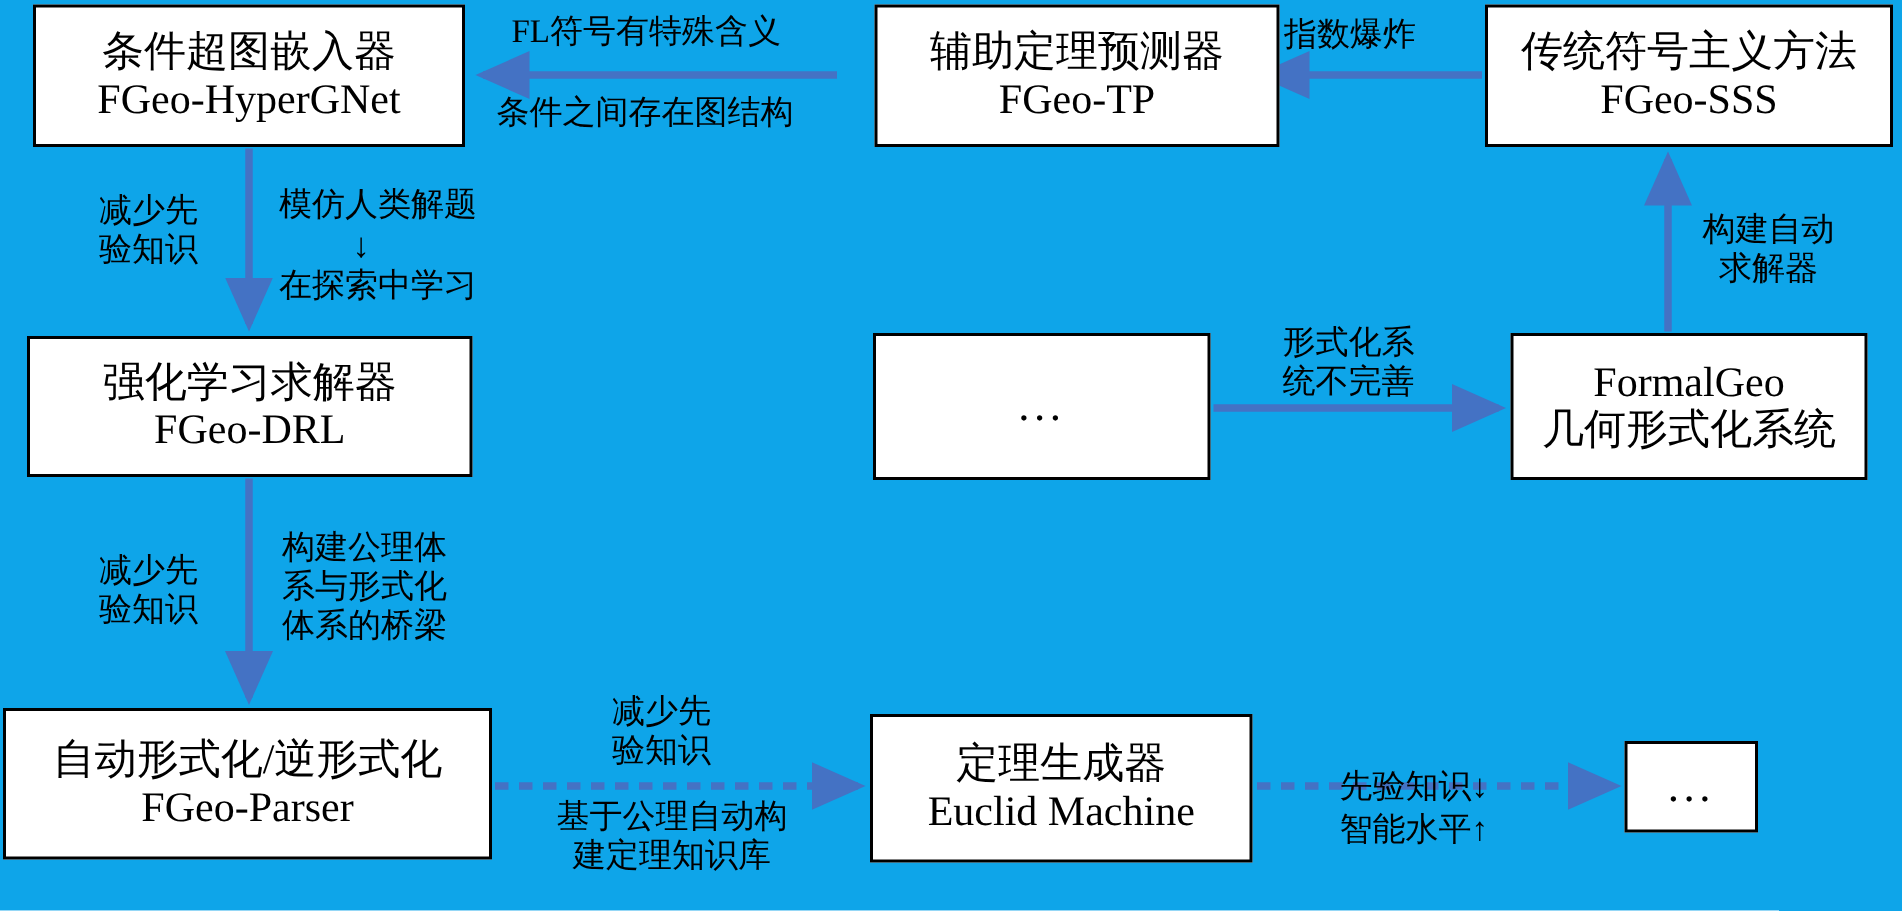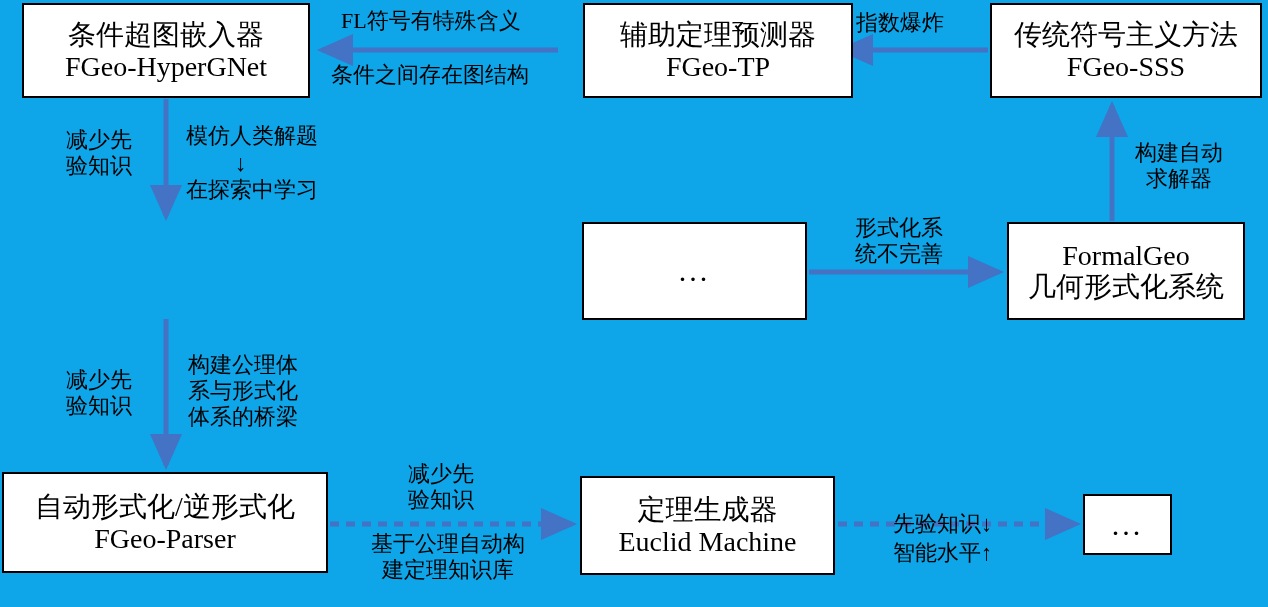--- a/index.html
+++ b/index.html
@@ -106,20 +106,24 @@
   <div class="node" style="left:560px; top:3px; width:270px; height:95px;margin-left:23px;">
     <div class="l1">辅助定理预测器</div>
     <div class="l2">FGeo-TP</div>
   </div>
 
   <div class="node" style="left:990px; top:3px; width:272px; height:95px;">
     <div class="l1">传统符号主义方法</div>
     <div class="l2">FGeo-SSS</div>
   </div>
 
+  <div class="node" style="left:18px; top:224px; width:297px; height:94px;">
+    <div class="l1">强化学习求解器</div>
+    <div class="l2">FGeo-DRL</div>
+  </div>
 
   <div class="node ellipsis" style="left:582px; top:222px; width:225px; height:98px;">
     <div class="dots">...</div>
   </div>
 
   <div class="node" style="left:1007px; top:222px; width:238px; height:98px;">
     <div class="l1">FormalGeo</div>
     <div class="l2">几何形式化系统</div>
   </div>
 

